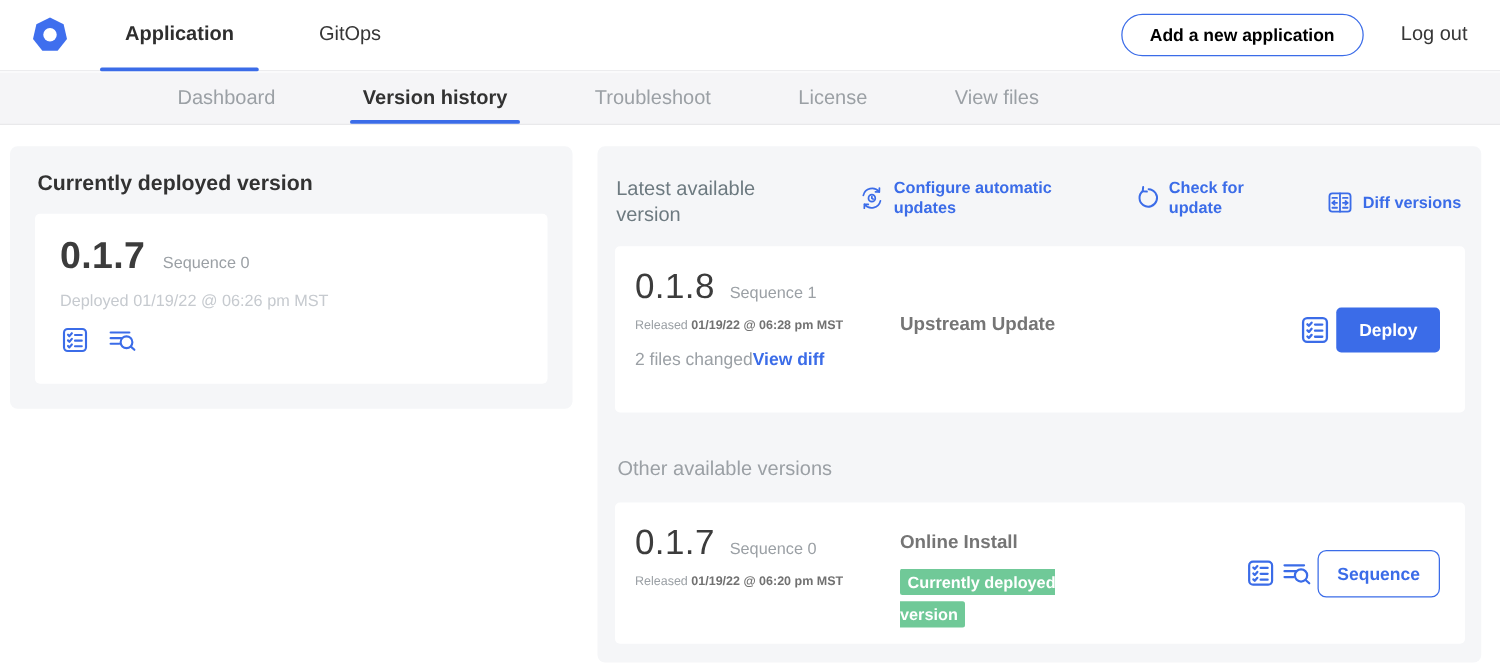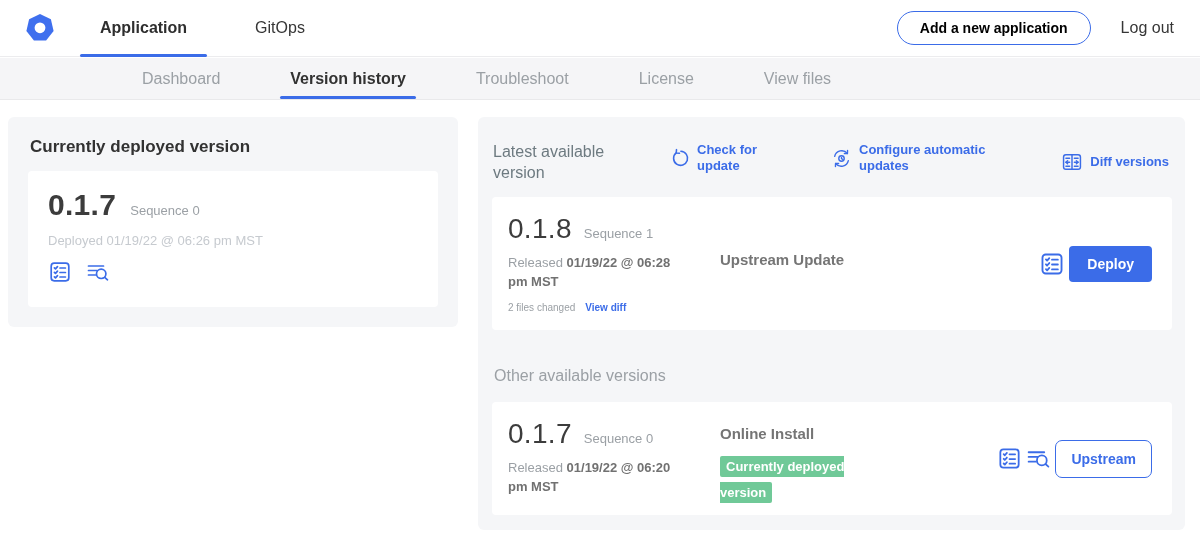--- a/index.html
+++ b/index.html
@@ -88,23 +88,23 @@
     position:absolute; left:14px; right:13px; background:#fff; border-radius:4px;
     padding:16px; display:flex;
   }
   .card-1 { top:80px; height:133px; }
   .card-2 { top:285px; height:113px; }
   .other-title { position:absolute; top:250px; left:16px; font-size:16px; color:#9ba0a5; }
 
   .col-left { width:212px; flex:0 0 auto; }
   .release-version { font-size:28px; font-weight:400; color:#3c3c3c; letter-spacing:.3px; }
   .release-seq { font-size:13px; color:#9ba0a5; margin-left:12px; }
-  .released-line { margin-top:9px; font-size:13px; color:#9ba0a5; width:182px; line-height:1.45; }
+  .released-line { margin-top:9px; font-size:10px; color:#9ba0a5; width:182px; line-height:1.45; }
   .released-line strong { color:#717171; font-weight:700; }
-  .files-line { margin-top:10px; font-size:10px; color:#9ba0a5; display:flex; gap:10px; align-items:baseline; }
+  .files-line { margin-top:10px; font-size:14px; color:#9ba0a5; display:flex; align-items:baseline; }
   .view-diff { color:#3b6ce8; font-weight:700; cursor:pointer; }
 
   .col-mid { flex:1 1 auto; }
   .card-1 .col-mid { padding-top:38px; }
   .card-2 .col-mid { padding-top:7px; }
   .source-label { font-size:15px; color:#757575; font-weight:700; }
   .badge-wrap { width:142px; margin-top:10px; line-height:1.65; }
   .deployed-badge {
     display:inline; background:#70c998; color:#fff; font-size:13px; font-weight:700;
     padding:3px 6px; border-radius:2px;
@@ -194,43 +194,43 @@
         </svg>
       </span>
     </div>
   </div>
 </div>
 
 <div class="panel right-panel">
 
   <div class="panel-header">
     <div class="panel-title">Latest available version</div>
-
-    <div class="action-link action-check">
-      <span class="link-icon">
-        <svg viewBox="0 0 24 24" width="21" height="21" fill="none" stroke="currentColor" stroke-width="1.8" stroke-linecap="round" stroke-linejoin="round">
-          <path d="M8.2 5.6 A8 8 0 1 0 13.6 3.8"></path>
-          <polyline points="8.6,1.9 8.2,5.7 12,6"></polyline>
-        </svg>
-      </span>
-      <span class="action-text">Check for update</span>
-    </div>
 
     <div class="action-link action-config">
       <span class="link-icon">
         <svg viewBox="0 0 24 24" width="21" height="21" fill="none" stroke="currentColor" stroke-width="1.6" stroke-linecap="round" stroke-linejoin="round">
           <path d="M4.2 9.5 A8.2 8.2 0 0 1 18.6 6.2"></path>
           <polyline points="18.9,2.8 18.8,6.4 15.3,6.3"></polyline>
           <path d="M19.8 14.5 A8.2 8.2 0 0 1 5.4 17.8"></path>
           <polyline points="5.1,21.2 5.2,17.6 8.7,17.7"></polyline>
           <circle cx="12" cy="12" r="3.1"></circle>
           <polyline points="12,10.7 12,12.1 13.2,12.9"></polyline>
         </svg>
       </span>
       <span class="action-text">Configure automatic updates</span>
+    </div>
+
+    <div class="action-link action-check">
+      <span class="link-icon">
+        <svg viewBox="0 0 24 24" width="21" height="21" fill="none" stroke="currentColor" stroke-width="1.8" stroke-linecap="round" stroke-linejoin="round">
+          <path d="M8.2 5.6 A8 8 0 1 0 13.6 3.8"></path>
+          <polyline points="8.6,1.9 8.2,5.7 12,6"></polyline>
+        </svg>
+      </span>
+      <span class="action-text">Check for update</span>
     </div>
 
     <div class="action-link action-diff">
       <span class="link-icon">
         <svg viewBox="0 0 24 24" width="22" height="22" fill="none" stroke="currentColor" stroke-width="1.6" stroke-linecap="round" stroke-linejoin="round">
           <rect x="2.8" y="4" width="18.4" height="16" rx="2.5"></rect>
           <line x1="12" y1="4" x2="12" y2="20"></line>
           <line x1="5.4" y1="8" x2="9.4" y2="8"></line>
             <line x1="14.6" y1="8" x2="18.6" y2="8"></line>
           <polyline points="7.2,10.7 5.4,12.3 7.2,13.9"></polyline>
@@ -312,17 +312,17 @@
       </span>
       <span class="icon-btn">
         <svg viewBox="0 0 24 24" width="25" height="25" fill="none" stroke="currentColor" stroke-width="1.7" stroke-linecap="round" stroke-linejoin="round">
           <line x1="2.5" y1="6" x2="17.5" y2="6"></line>
           <line x1="2.5" y1="10.5" x2="11" y2="10.5"></line>
           <line x1="2.5" y1="15" x2="9.5" y2="15"></line>
           <circle cx="15.2" cy="13.8" r="4.7"></circle>
           <line x1="18.7" y1="17.3" x2="21.5" y2="19.8"></line>
         </svg>
       </span>
-      <button class="redeploy-btn">Upstream</button>
+      <button class="redeploy-btn">Sequence</button>
     </div>
   </div>
 
 </div>
 
 </body></html>

